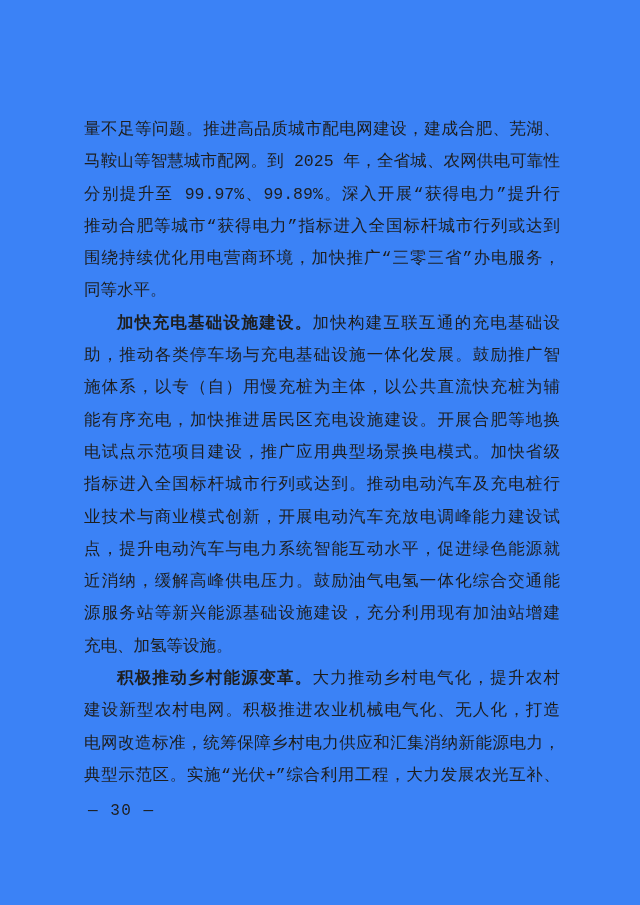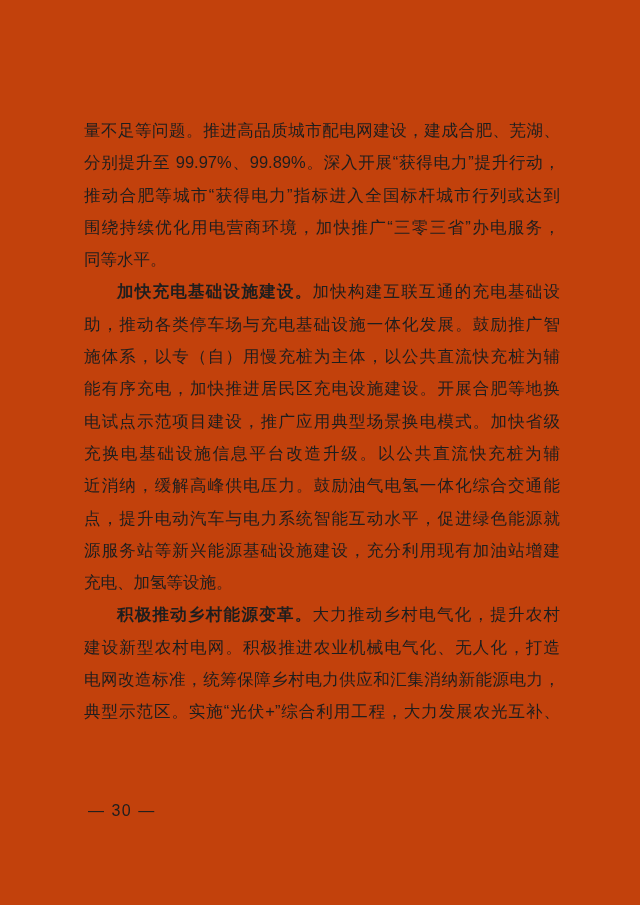--- a/index.html
+++ b/index.html
@@ -6,22 +6,22 @@
     margin: 0;
     padding: 0;
     width: 640px;
     height: 905px;
     background: #ffffff;
   }
   .page {
     position: relative;
     width: 640px;
     height: 905px;
-    background: #c2410c;
-    font-family: Liberation Sans, sans-serif;
+    background: #3b82f6;
+    font-family: Liberation Mono, monospace;
     color: #1e1e1e;
     overflow: hidden;
   }
   .text-block {
     position: absolute;
     left: 84px;
     top: 114px;
     width: 476px;
   }
   .line {
@@ -55,33 +55,35 @@
     color: #1e1e1e;
   }
 </style>
 </head>
 <body>
 
 <div class="page">
   <div class="text-block">
 
     <div class="line">量不足等问题。推进高品质城市配电网建设，建成合肥、芜湖、</div>
+    <div class="line">马鞍山等智慧城市配网。到 2025 年，全省城、农网供电可靠性</div>
     <div class="line">分别提升至 99.97%、99.89%。深入开展“获得电力”提升行动，</div>
     <div class="line">推动合肥等城市“获得电力”指标进入全国标杆城市行列或达到</div>
     <div class="line">围绕持续优化用电营商环境，加快推广“三零三省”办电服务，</div>
     <div class="line end">同等水平。</div>
 
     <div class="line indent"><b class="lead">加快充电基础设施建设。</b><span>加快构建互联互通的充电基础设</span></div>
     <div class="line">助，推动各类停车场与充电基础设施一体化发展。鼓励推广智</div>
     <div class="line">施体系，以专（自）用慢充桩为主体，以公共直流快充桩为辅</div>
     <div class="line">能有序充电，加快推进居民区充电设施建设。开展合肥等地换</div>
     <div class="line">电试点示范项目建设，推广应用典型场景换电模式。加快省级</div>
-    <div class="line">充换电基础设施信息平台改造升级。以公共直流快充桩为辅</div>
+    <div class="line">指标进入全国标杆城市行列或达到。推动电动汽车及充电桩行</div>
+    <div class="line">业技术与商业模式创新，开展电动汽车充放电调峰能力建设试</div>
+    <div class="line">点，提升电动汽车与电力系统智能互动水平，促进绿色能源就</div>
     <div class="line">近消纳，缓解高峰供电压力。鼓励油气电氢一体化综合交通能</div>
-    <div class="line">点，提升电动汽车与电力系统智能互动水平，促进绿色能源就</div>
     <div class="line">源服务站等新兴能源基础设施建设，充分利用现有加油站增建</div>
     <div class="line end">充电、加氢等设施。</div>
 
     <div class="line indent"><b class="lead">积极推动乡村能源变革。</b><span>大力推动乡村电气化，提升农村</span></div>
     <div class="line">建设新型农村电网。积极推进农业机械电气化、无人化，打造</div>
     <div class="line">电网改造标准，统筹保障乡村电力供应和汇集消纳新能源电力，</div>
     <div class="line">典型示范区。实施“光伏+”综合利用工程，大力发展农光互补、</div>
 
   </div>
 

